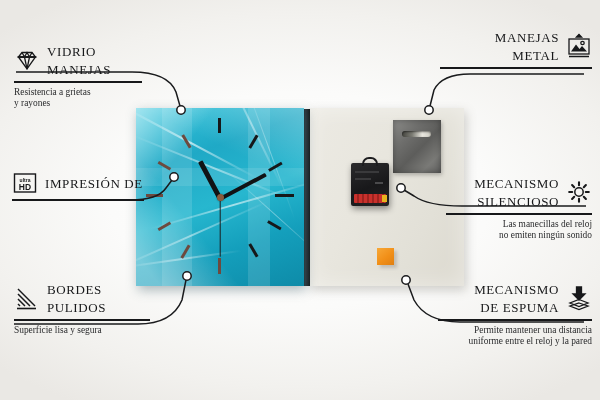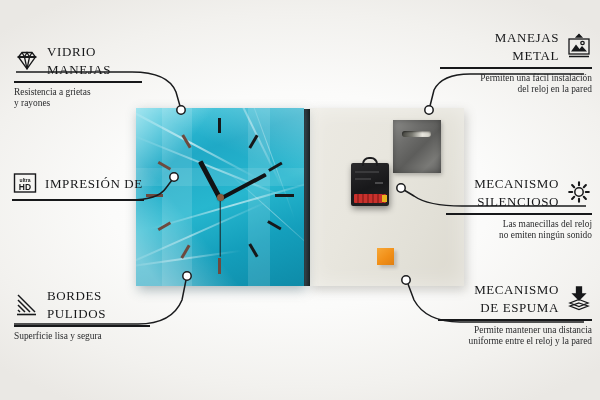--- a/index.html
+++ b/index.html
@@ -222,21 +222,21 @@
           <text x="13" y="19.5" font-family="Liberation Sans, sans-serif" font-size="8.5" font-weight="700" fill="#17181a" text-anchor="middle">HD</text>
         </svg>
       </span>
       <span>
         <span class="title">IMPRESIÓN DE</span><br>
       </span>
     </div>
     <div class="rule"></div>
   </div>
 
-  <div class="callout c-left" style="left:14px; top:286px; width:136px;">
+  <div class="callout c-left" style="left:14px; top:280px; width:136px;">
     <div class="head-row">
       <span class="icon-box">
         <svg viewBox="0 0 26 26">
             <g stroke="#17181a" stroke-width="1.5" fill="none">
           <path d="M4 4 L21 21"></path>
               <path d="M4 9 L16 21"></path>
               <path d="M4 14 L11 21"></path>
               <path d="M4 19 L6 21"></path>
           <path d="M3 23.5 L22 23.5" stroke-width="1.6"></path>
         </g>
@@ -266,24 +266,20 @@
               <path d="M10.5 4 L13 1.5 L15.5 4 Z" fill="#17181a"></path>
           <rect x="3" y="6" width="20" height="15"></rect>
           <path d="M5 18.5 L10 11.5 L13.5 16 L16 13 L21 18.5 Z" fill="#17181a" stroke="none"></path>
           <circle cx="16.5" cy="10" r="1.7"></circle>
           <path d="M3 23.5 L23 23.5" stroke-width="1.5"></path>
         </g>
           </svg>
       </span>
     </div>
     <div class="rule"></div>
-    <div class="desc">
-      <span>Permiten una fácil instalación</span><br>
-      <span>del reloj en la pared</span>
-    </div>
   </div>
 
   <div class="callout c-right" style="left:446px; top:174px; width:146px;">
     <div class="head-row">
       <span>
         <span class="title">MECANISMO</span><br>
         <span class="title">SILENCIOSO</span>
       </span>
       <span class="icon-box">
         <svg viewBox="0 0 26 26">

